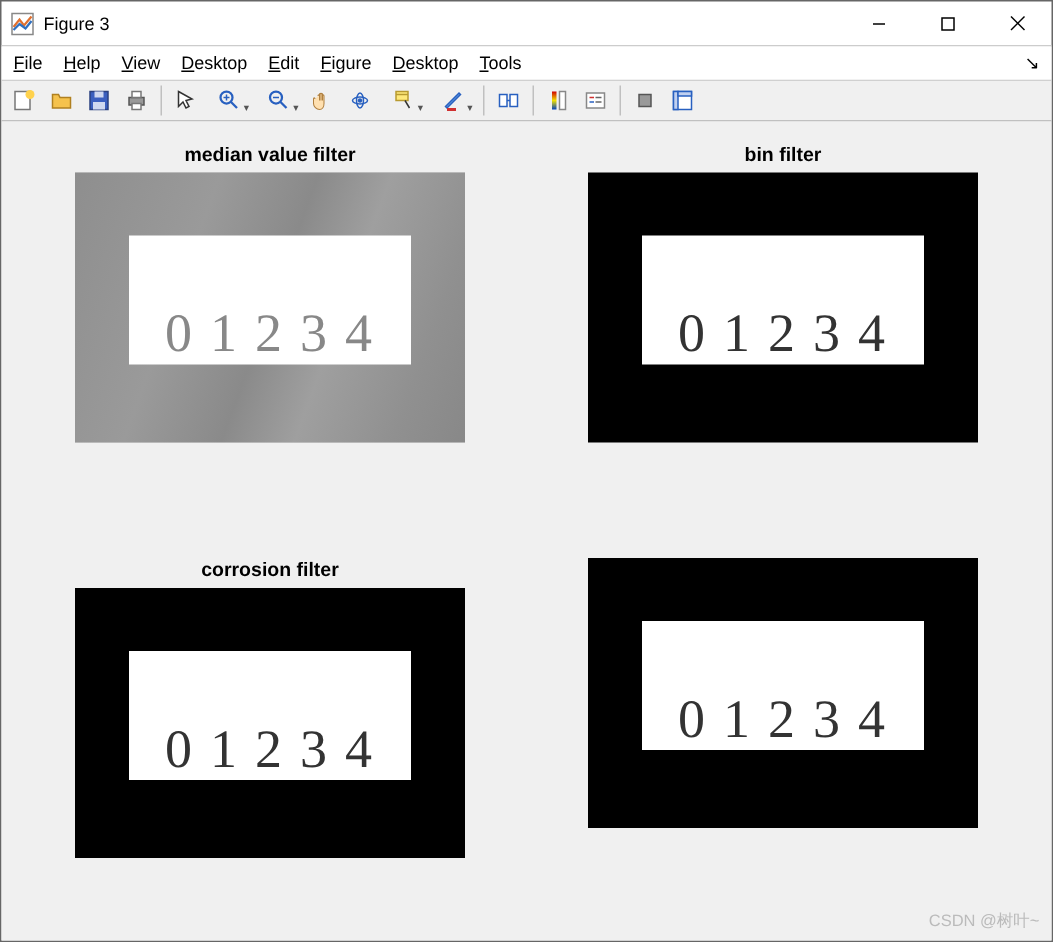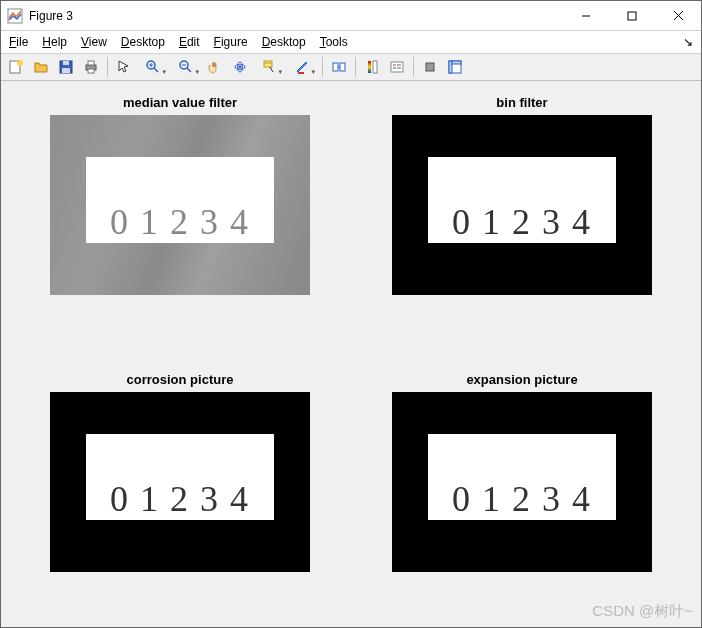--- a/index.html
+++ b/index.html
@@ -28,21 +28,21 @@
   .sub-title { font-size: 13px; font-weight: bold; color: #000; margin-bottom: 4px; height: 16px; }
   .axes { width: 260px; height: 180px; position: relative; overflow: hidden; }
   .axes.gray { background: #9a9a9a; }
   .axes.black { background: #000; }
   .axes .gray-noise { position:absolute; inset:0; background: linear-gradient(110deg,#8e8e8e 0%,#9a9a9a 30%,#8a8a8a 50%,#9f9f9f 65%,#909090 85%,#888888 100%); }
   .plate { position: absolute; left: 36px; top: 42px; width: 188px; height: 86px; background: #fff; display: flex; align-items: flex-end; justify-content: center; }
   .plate .digits { font-family: "Times New Roman", serif; font-size: 36px; letter-spacing: 12px; color: #444; white-space: nowrap; padding-left: 10px; }
   .axes.gray .plate .digits { color: #888; }
   .axes.black .plate .digits { color: #333; }
 
-  .watermark { position: absolute; right: 8px; bottom: 6px; font-size: 15px; color: #bbb; margin-top: 42px; }
+  .watermark { position: absolute; right: 8px; bottom: 6px; font-size: 11px; color: #bbb; margin-top: 42px; }
 </style>
 </head>
 <body>
 
 <div class="window">
 
   <div class="titlebar">
     <span class="app-icon">
       <svg viewBox="0 0 16 16">
           <rect x="1" y="1" width="14" height="14" fill="#fff" stroke="#888"></rect>
@@ -217,30 +217,29 @@
     <div class="subplot">
       <div class="sub-title">bin filter</div>
       <div class="axes black">
         <div class="plate">
           <span class="digits">01234</span>
         </div>
       </div>
     </div>
 
     <div class="subplot">
-      <div class="sub-title">corrosion picture</div>
+      <div class="sub-title">corrosion filter</div>
       <div class="axes black">
         <div class="plate">
           <span class="digits">01234</span>
         </div>
       </div>
     </div>
 
     <div class="subplot">
-      <div class="sub-title">expansion picture</div>
       <div class="axes black">
         <div class="plate">
           <span class="digits">01234</span>
         </div>
       </div>
     </div>
 
     <div class="watermark">CSDN @树叶~</div>
   </div>
 

